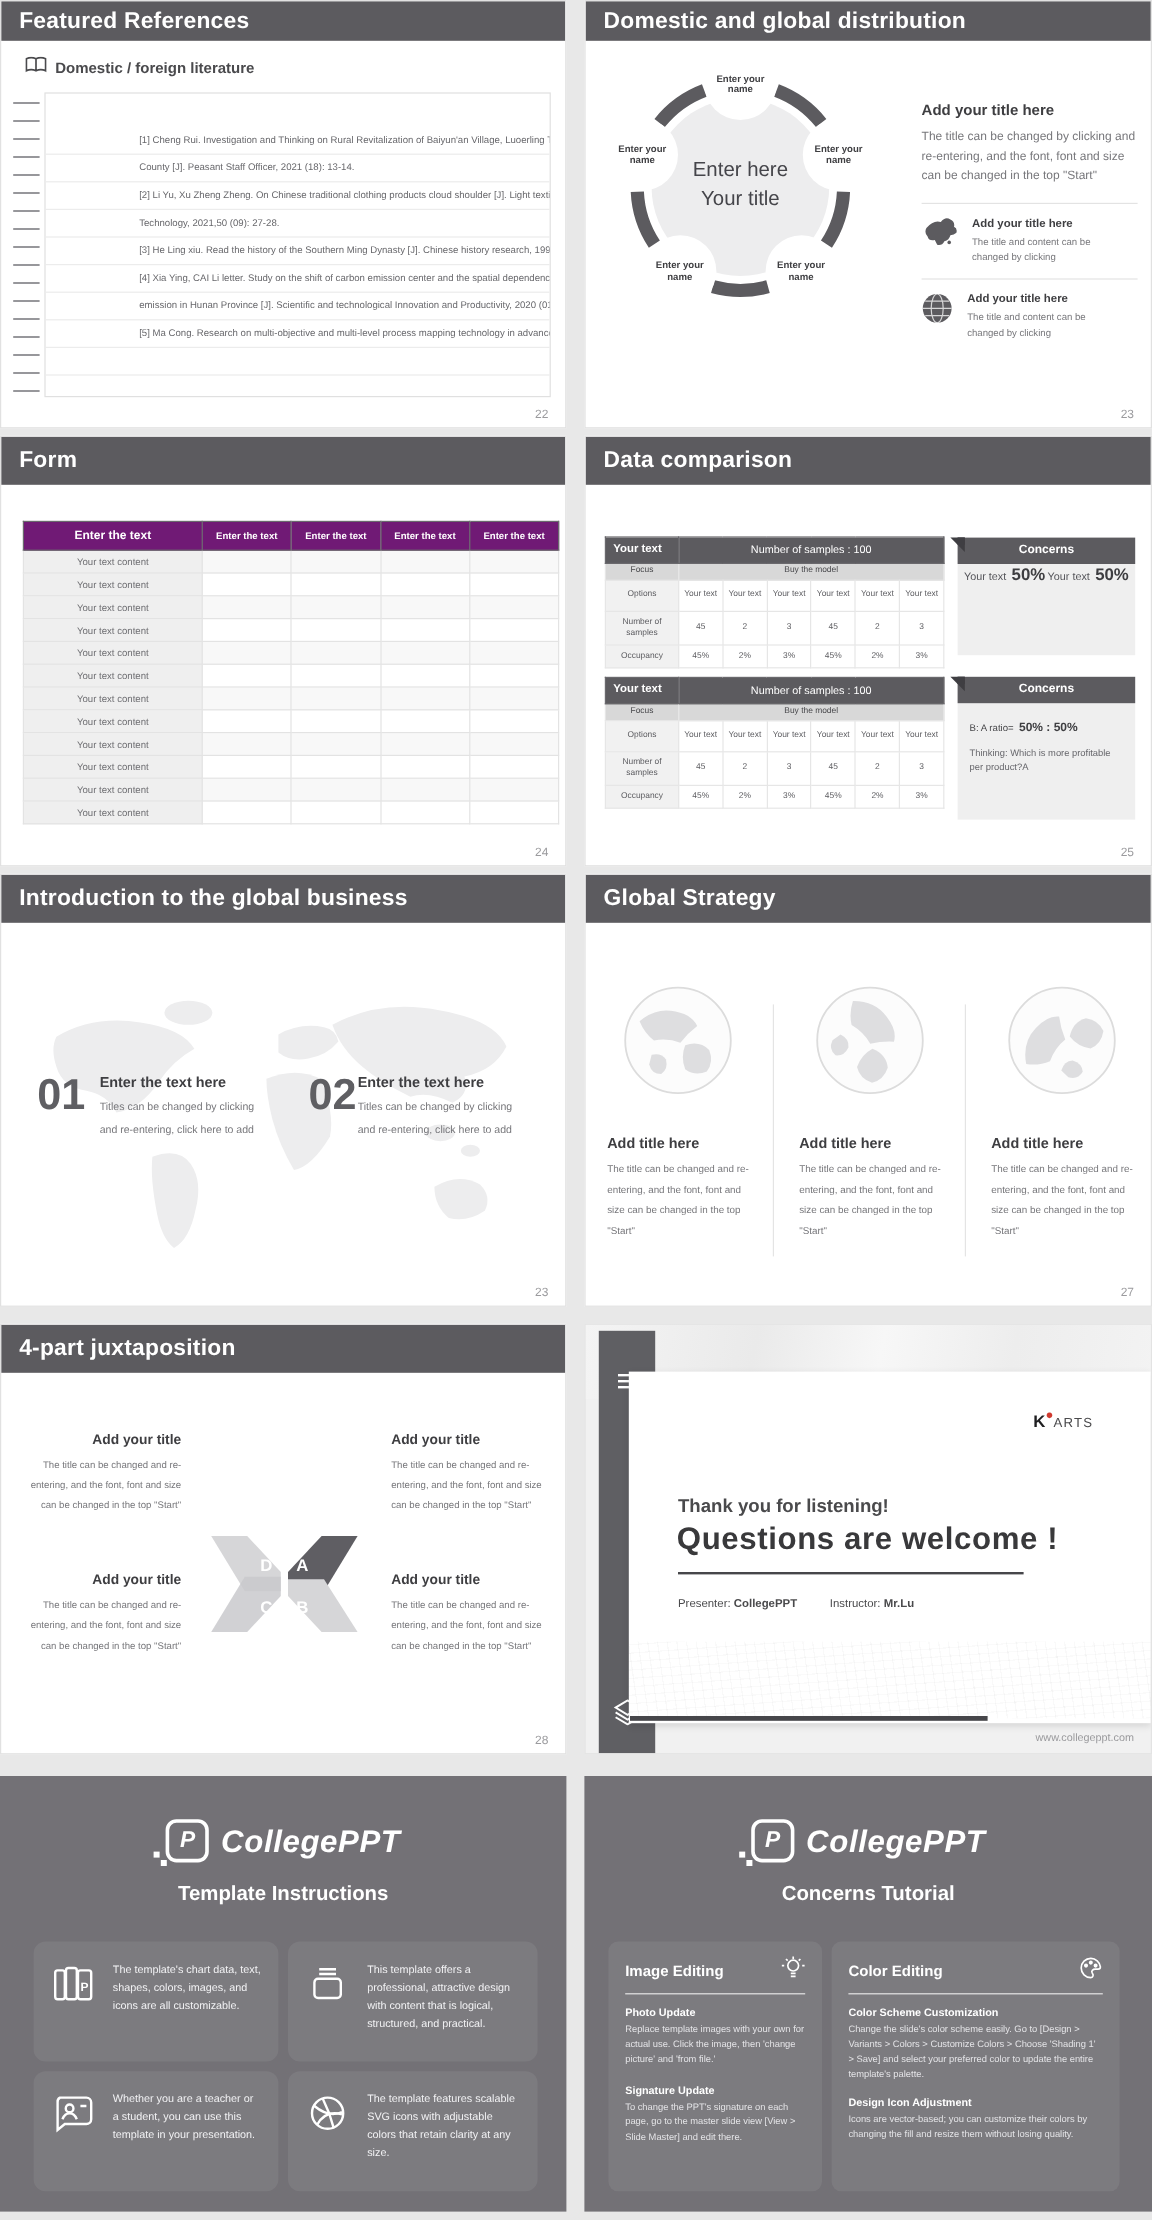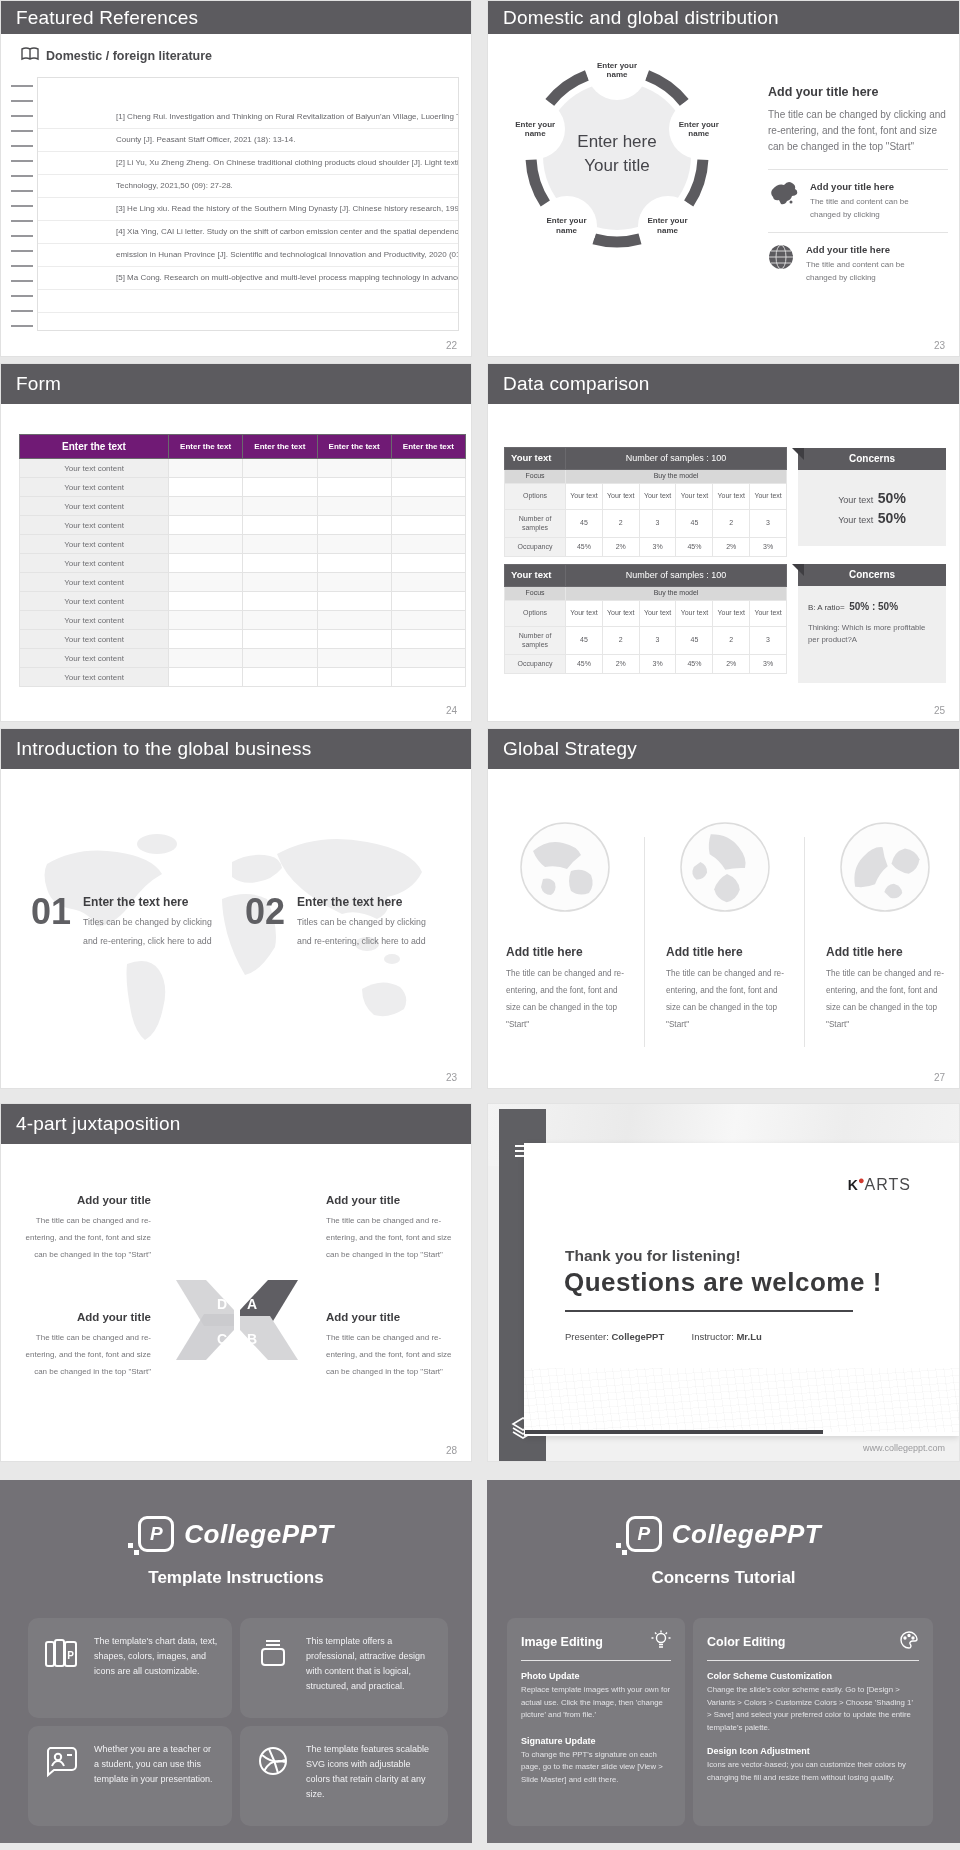--- a/index.html
+++ b/index.html
@@ -1,20 +1,20 @@
 <!DOCTYPE html>
 <html><head>
 <meta charset="utf-8">
 <style>
   html,body{margin:0;padding:0;}
   body{width:960px;height:1850px;position:relative;background:#e8e8e8;
        font-family:"Liberation Sans",sans-serif;color:#3e3e41;}
   .card{position:absolute;background:#fff;border:1px solid #e1e1e1;box-sizing:border-box;overflow:hidden;}
   .card.dark{background:#737176;border:none;}
-  .tbar{position:absolute;left:0;right:0;top:0;background:#5c5b5f;color:#fff;font-weight:normal;
+  .tbar{position:absolute;left:0;right:0;top:0;background:#5c5b5f;color:#fff;font-weight:bold;
         display:flex;align-items:center;padding-left:15px;font-size:19px;letter-spacing:.2px;box-sizing:border-box;}
   .pagenum{position:absolute;right:14px;bottom:5px;font-size:10px;color:#9b9b9e;}
   .abs{position:absolute;box-sizing:border-box;}
   .hsm{font-weight:bold;color:#3e3e41;}
   .gray{color:#77777b;}
   
   .refbox{border:1px solid #e0e0e0;background:#fff;}
   .refline{height:22px;line-height:22px;font-size:8px;color:#68686c;border-bottom:1px solid #ececec;
            white-space:nowrap;overflow:hidden;padding-left:78px;padding-right:8px;}
   .spiral{background:repeating-linear-gradient(#97979b 0 2px,transparent 2px 15px);}
@@ -302,21 +302,21 @@
           <td>3%</td>
           <td>45%</td>
           <td>2%</td>
           <td>3%</td>
         </tr>
   </tbody>
     </table>
 
   <div class="abs" style="left:310px;top:84px;width:148px">
     <div class="concerns-hd">Concerns</div>
-    <div class="concerns-bd" style="height:76px;display:flex;flex-direction:column;justify-content:center;align-items:center;gap:2px">
+    <div class="concerns-bd" style="height:76px;display:flex;flex-direction:row;justify-content:center;gap:2px">
       <div><span style="font-size:9px;color:#55555a">Your text</span> <span style="font-size:14px;font-weight:bold;color:#3e3e41">50%</span></div>
       <div><span style="font-size:9px;color:#55555a">Your text</span> <span style="font-size:14px;font-weight:bold;color:#3e3e41">50%</span></div>
     </div>
   </div>
 
   <table class="dtable abs" style="left:16px;top:200px;width:283px">
     <colgroup>
         <col style="width:61px">
         <col>
         <col>
@@ -392,21 +392,21 @@
     </svg>
   </div>
   <div class="abs" style="left:30px;top:162px;display:flex;gap:12px">
     <div style="font-size:36px;font-weight:bold;color:#5f5f63">01</div>
     <div style="padding-top:4px">
       <div class="hsm" style="font-size:12px">Enter the text here</div>
       <div class="gray" style="font-size:8.8px;line-height:19px;margin-top:4px">Titles can be changed by clicking</div>
       <div class="gray" style="font-size:8.8px;line-height:19px">and re-entering, click here to add</div>
     </div>
   </div>
-  <div class="abs" style="left:244px;top:162px;display:flex;gap:12px">
+  <div class="abs" style="left:256px;top:162px;display:flex;gap:1px">
     <div style="font-size:36px;font-weight:bold;color:#5f5f63">02</div>
     <div style="padding-top:4px">
       <div class="hsm" style="font-size:12px">Enter the text here</div>
       <div class="gray" style="font-size:8.8px;line-height:19px;margin-top:4px">Titles can be changed by clicking</div>
       <div class="gray" style="font-size:8.8px;line-height:19px">and re-entering, click here to add</div>
     </div>
   </div>
   <div class="pagenum">23</div>
 </div>
 
@@ -504,21 +504,21 @@
     <div style="position:absolute;left:12px;bottom:18px">
       <svg width="24" height="22" viewBox="0 0 24 22" fill="none" stroke="#fff" stroke-width="1.6">
           <path d="M12,1 L22,7 L12,13 L2,7 Z"></path>
           <path d="M2,11 L12,17 L22,11"></path>
           <path d="M2,15 L12,21 L22,15"></path>
         </svg>
     </div>
   </div>
   <div class="abs" style="left:36px;top:39px;right:0;height:293px;background:#fff;box-shadow:0 2px 6px rgba(0,0,0,.12)">
     <div class="abs" style="right:48px;top:33px">
-      <span style="font-size:14px;font-weight:bold;color:#1e1e20">K</span><span style="color:#d03a2f;font-size:11px;vertical-align:super;line-height:0">●</span><span style="font-size:16px;color:#4a4a4c;letter-spacing:1px">ARTS</span>
+      <span style="font-size:14px;font-weight:bold;color:#1e1e20">K</span><span style="color:#d03a2f;font-size:11px;vertical-align:super;line-height:0">●</span><span style="font-size:11px;color:#4a4a4c;letter-spacing:1px">ARTS</span>
     </div>
     <div class="abs" style="left:41px;top:104px;font-size:15.5px;font-weight:bold;color:#4a4a4c">Thank you for listening!</div>
     <div class="abs" style="left:40px;top:124px;font-size:26px;font-weight:bold;color:#39393b;letter-spacing:.5px">Questions are welcome !</div>
     <div class="abs" style="left:41px;top:167px;width:288px;height:2px;background:#46464a"></div>
     <div class="abs" style="left:41px;top:188px;font-size:9.5px;color:#4a4a4c">
       <span>Presenter:</span> <b>CollegePPT</b>
       <span style="display:inline-block;width:22px"></span>
       <span>Instructor:</span> <b>Mr.Lu</b>
     </div>
     <div class="abs mesh" style="left:0;right:0;top:225px;height:64px"></div>

